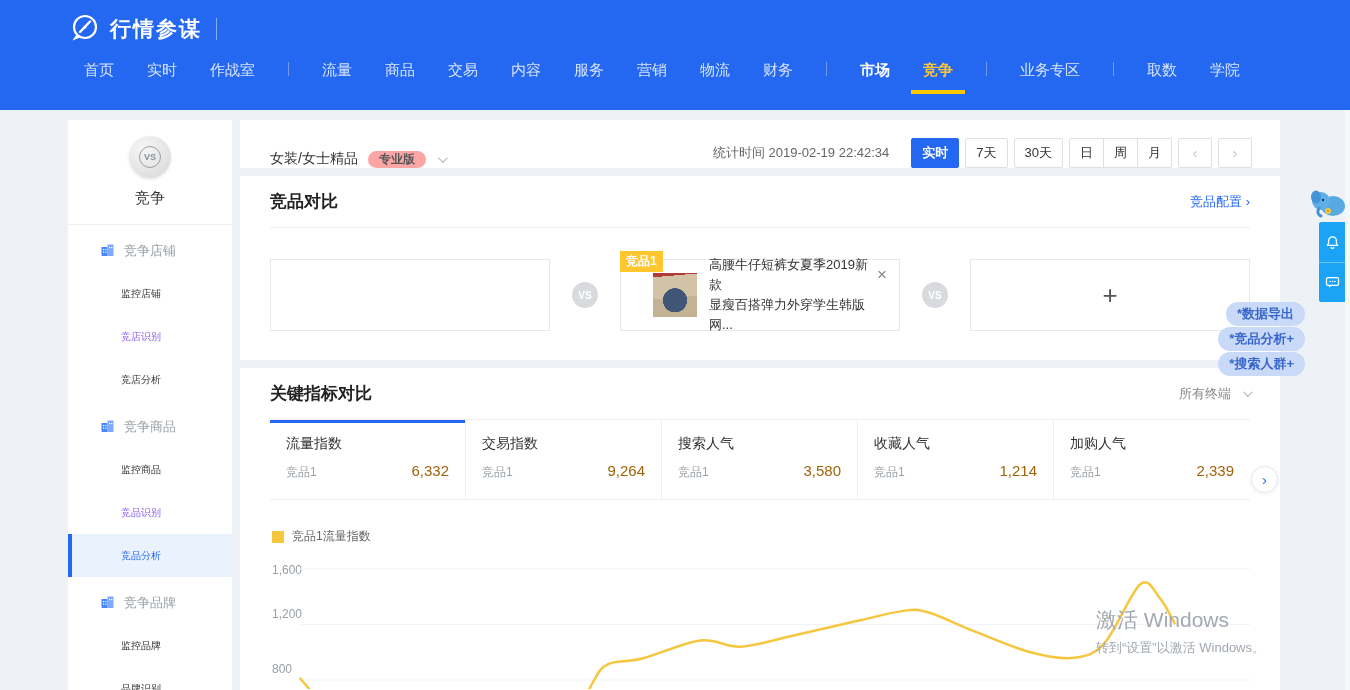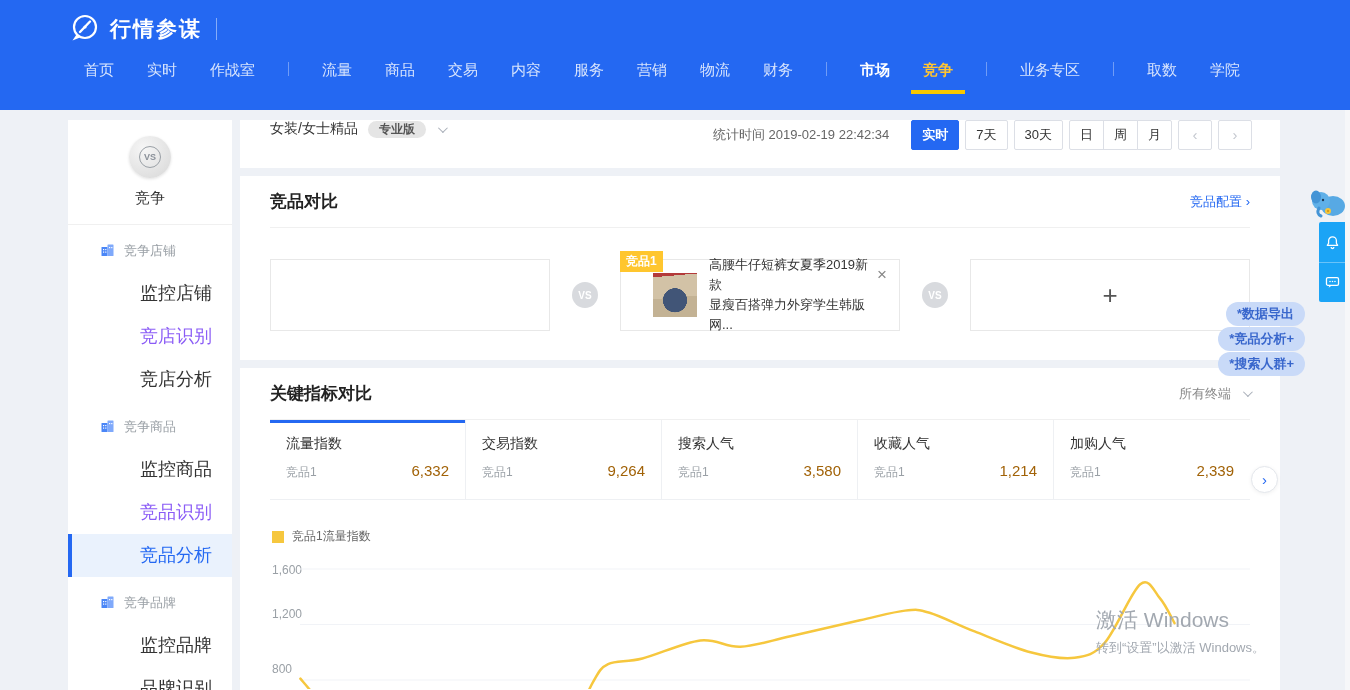--- a/index.html
+++ b/index.html
@@ -27,32 +27,32 @@
   .avatar { width:42px; height:42px; border-radius:50%; margin:0 auto;
             background:radial-gradient(circle at 35% 30%, #f6f6f6, #d7d7d7);
             display:flex; align-items:center; justify-content:center; box-shadow:0 1px 3px rgba(0,0,0,.12); }
   .avatar-inner { width:22px; height:22px; border-radius:50%; border:1px solid #9aa0a6; color:#8a9099;
                   font-size:9px; font-weight:bold; display:flex; align-items:center; justify-content:center; }
   .module-label { margin-top:11px; font-size:15px; color:#333; }
   .side-divider { height:1px; background:#f0f0f0; margin-top:16px; }
   .side-group { margin-top:4px; }
   .group-header { display:flex; align-items:center; height:43px; padding-left:32px; color:#9aa0a6; font-size:13px; }
   .group-header svg { margin-right:9px; flex:none; }
-  .side-item { height:43px; line-height:43px; padding-left:72px; font-size:18px; color:#333; cursor:pointer; position:relative; }
+  .side-item { height:43px; line-height:43px; padding-left:53px; font-size:10px; color:#333; cursor:pointer; position:relative; }
   .side-item.disabled { color:#8b5cf6; }
   .side-item.active { color:#2468F2; background:#EAF2FD; }
   .side-item.active::before { content:""; position:absolute; left:0; top:0; bottom:0; width:4px; background:#2468F2; }
 
   
   .main { position:absolute; left:240px; top:120px; width:1040px; }
   .card { background:#fff; margin-bottom:8px; }
-  .filter-card { height:48px; display:flex; align-items:flex-start; justify-content:space-between; padding:0 28px 0 30px; }
+  .filter-card { height:48px; display:flex; align-items:flex-end; justify-content:space-between; padding:0 28px 0 30px; }
   .filter-left { display:flex; align-items:center; cursor:pointer; }
   .category { font-size:14px; color:#333; }
-  .version-badge { background:#e5e5e5; color:#555; font-size:12px; font-weight:bold; padding:0 11px; border-radius:13px; margin-left:10px; }
+  .version-badge { background:#fca5a5; color:#555; font-size:12px; font-weight:bold; padding:0 11px; border-radius:13px; margin-left:10px; }
   .chev { display:inline-block; width:7px; height:7px; border-right:1.5px solid #A8AEB8; border-bottom:1.5px solid #A8AEB8;
           transform:rotate(45deg) translateY(-2px); margin-left:12px; }
   .filter-right { display:flex; align-items:center; }
   .stat-time { color:#666; font-size:13px; margin-right:16px; }
   .tbtn { min-width:34px; height:30px; line-height:28px; padding:0 10px; border:1px solid #DCDFE6; background:#fff;
           color:#333; font-size:13px; text-align:center; border-radius:2px; cursor:pointer; margin-left:6px; }
   .tbtn.active { background:#2468F2; border-color:#2468F2; color:#fff; font-weight:bold; }
   .btn-group { display:flex; margin-left:6px; }
   .btn-group .tbtn { margin-left:-1px; border-radius:0; }
   .btn-group .tbtn:first-child { margin-left:0; border-radius:2px 0 0 2px; }

